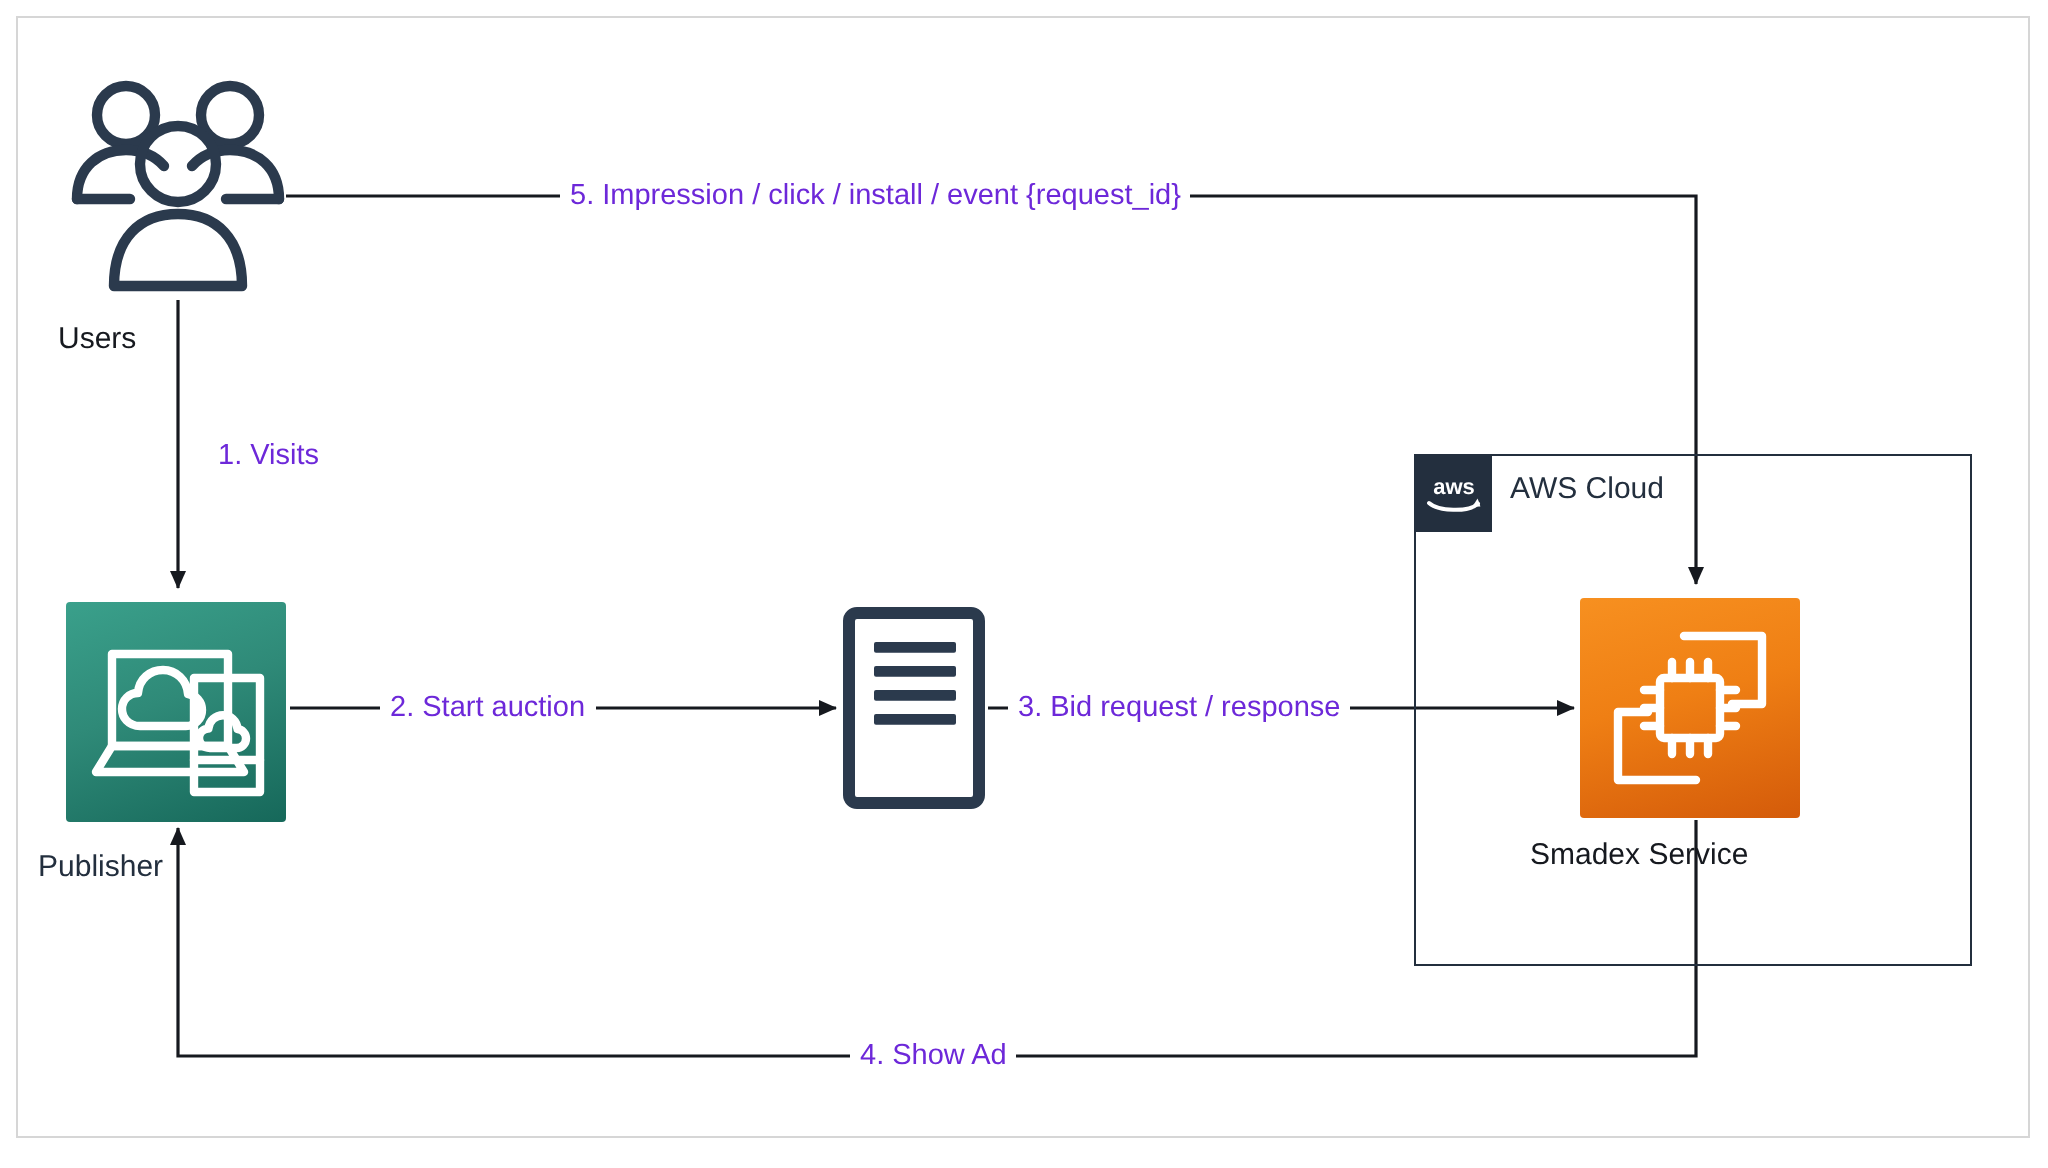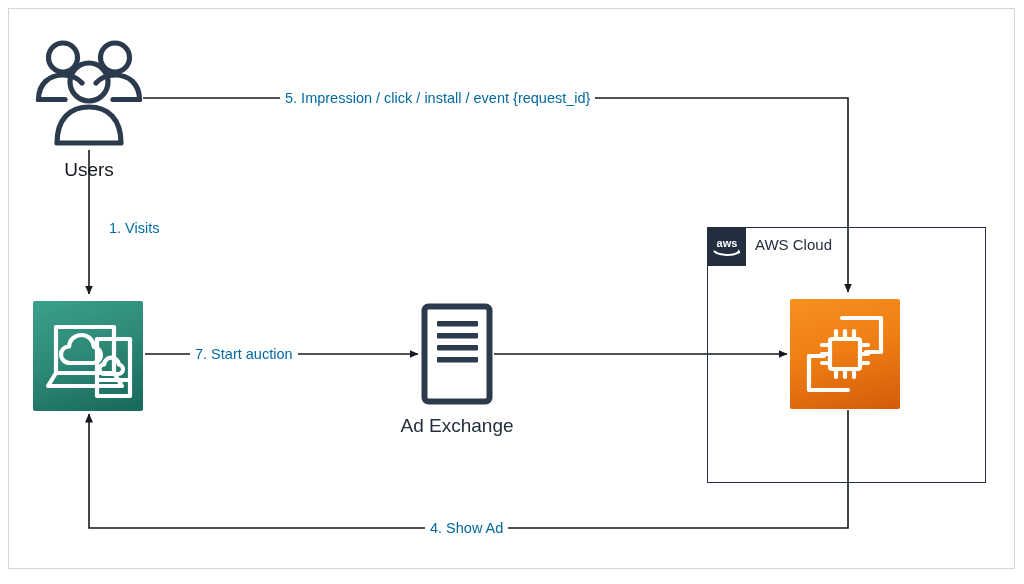--- a/index.html
+++ b/index.html
@@ -21,22 +21,22 @@
   
   .node{position:absolute;}
   .icon-square{
     position:relative;width:110px;height:110px;border-radius:2px;overflow:hidden;
   }
   .publisher-square{background:linear-gradient(160deg,#3aa08b 0%,#2f8a78 45%,#16685a 100%);}
   .smadex-square{background:linear-gradient(165deg,#f79020 0%,#ef7f14 45%,#d45b0a 100%);}
   .icon-square svg{position:absolute;left:0;top:0;}
 
   .node-label{
-    position:absolute;text-align:center;white-space:nowrap;
-    font-size:19px;color:#232f3e;line-height:19px;
+    position:absolute;text-align:left;white-space:nowrap;
+    font-size:15px;color:#232f3e;line-height:19px;
   }
   .node-label.black{color:#16191f;}
 
   
   .cloud-box{
     position:absolute;left:707px;top:227px;width:279px;height:256px;
     border:1px solid #232f3e;box-sizing:border-box;background:transparent;
   }
   .aws-badge{
     position:absolute;left:708px;top:228px;width:38px;height:38px;
@@ -45,21 +45,21 @@
   .aws-badge svg{display:block;}
   .cloud-title{
     position:absolute;left:755px;top:236px;font-size:15px;color:#232f3e;
     white-space:nowrap;
     text-align:center;
   }
 
   
   .edge-label{
     position:absolute;background:#ffffff;padding:0 5px;
-    font-size:14.5px;color:#0369a1;white-space:nowrap;line-height:18px;
+    font-size:14.5px;color:#6d28d9;white-space:nowrap;line-height:18px;
   }
   .edge-label.vertical{padding:3px 5px;}
 
   .users-icon{position:absolute;left:33px;top:38px;}
   .ad-exchange-icon{position:absolute;left:421px;top:303px;}
 </style>
 </head>
 <body>
 
 <div id="canvas">
@@ -130,34 +130,34 @@
           <path d="M64,79 L97,79"></path>
 
           <path d="M72,73 C68.5,73 66.5,70.5 66.5,68 C66.5,65.4 68.6,63.3 71.2,63.3
                    C71.6,59.2 74.8,56.6 78.5,56.6 C82.3,56.6 85.4,59.5 85.8,63.5
                    C88.2,63.8 90,65.9 90,68.3 C90,70.9 87.9,73 85.3,73 Z"></path>
         </g>
       </svg>
     </div>
   </div>
   <div class="node-label" style="left:19px;top:424px;width:140px;">
+    <div>Publisher</div>
   </div>
 
   <div class="node ad-exchange-icon">
     <svg width="72" height="102" viewBox="0 0 72 102" xmlns="http://www.w3.org/2000/svg">
       <rect x="3.5" y="3.5" width="65" height="95" rx="4" ry="4" fill="#ffffff" stroke="#2b3a4d" stroke-width="6"></rect>
       <g fill="#2b3a4d">
         <rect x="16" y="18" width="41" height="5.4" rx="1"></rect>
         <rect x="16" y="30" width="41" height="5.4" rx="1"></rect>
         <rect x="16" y="42" width="41" height="5.4" rx="1"></rect>
         <rect x="16" y="54" width="41" height="5.4" rx="1"></rect>
       </g>
     </svg>
   </div>
-  <div class="node-label" style="left:385px;top:416px;width:144px;">Ad Exchange</div>
 
   <div class="cloud-box"></div>
   <div class="aws-badge">
     <svg width="30" height="22" viewBox="0 0 30 22" xmlns="http://www.w3.org/2000/svg">
       <text x="15" y="11" text-anchor="middle" font-family="Liberation Sans, sans-serif" font-size="11" font-weight="bold" fill="#ffffff">aws</text>
       <path d="M2.5,15.5 C7,19.5 22,20.5 27,15.8" fill="none" stroke="#ffffff" stroke-width="2" stroke-linecap="round"></path>
       <path d="M26.8,13.2 L28.2,17.2 L24.2,17.4 Z" fill="#ffffff"></path>
     </svg>
   </div>
   <div class="cloud-title">AWS Cloud</div>
@@ -177,23 +177,25 @@
 
           <path d="M46,70 L46,78 M55,70 L55,78 M64,70 L64,78"></path>
 
           <path d="M40,46 L32,46 M40,55 L32,55 M40,64 L32,64"></path>
 
           <path d="M70,46 L78,46 M70,55 L78,55 M70,64 L78,64"></path>
         </g>
       </svg>
     </div>
   </div>
+  <div class="node-label black" style="left:765px;top:418px;width:160px;">Smadex Service</div>
 
   <div class="edge-label vertical" style="left:56px;top:216px;margin-left:48px;">1. Visits</div>
 
-  <div class="edge-label" style="left:190px;top:345px;">7. Start auction</div>
-
+  <div class="edge-label" style="left:190px;top:345px;">2. Start auction</div>
+
+  <div class="edge-label" style="left:504px;top:345px;">3. Bid request / response</div>
 
   <div class="edge-label" style="left:398px;top:519px;margin-left:27px;">4. Show Ad</div>
 
   <div class="edge-label" style="left:280px;top:89px;">5. Impression / click / install / event {request_id}</div>
 
 </div>
 
 </body></html>

